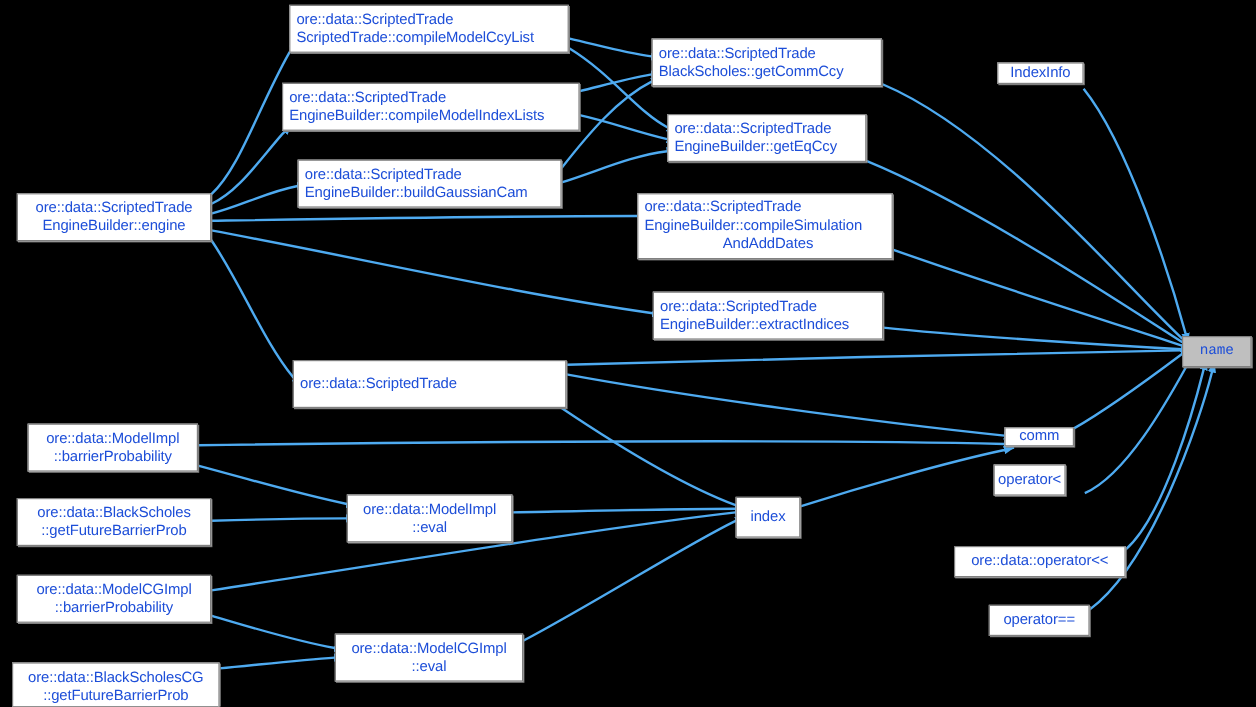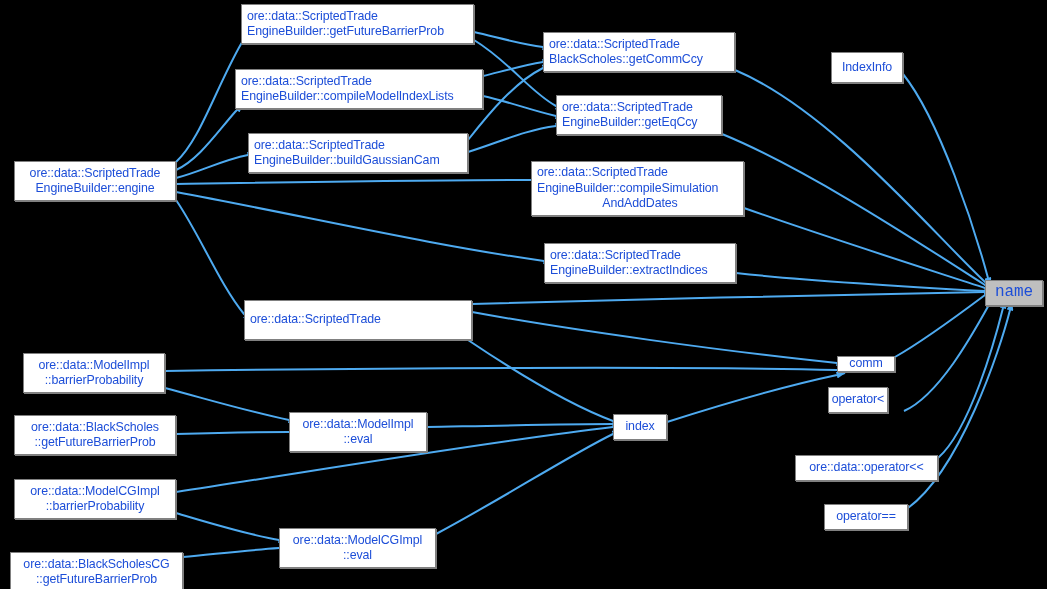--- a/index.html
+++ b/index.html
@@ -36,21 +36,21 @@
     letter-spacing: -0.1px;
     white-space: pre;
     z-index: 5;
   }
   .node-box.align-left   { align-items: flex-start; padding-left: 5px; }
   .node-box.align-center { align-items: center; }
   .node-box.target {
     background: #bfbfbf;
     border: 1px solid #808080;
     font-family: "Liberation Mono", monospace;
-    font-size: 16px;
+    font-size: 12px;
   }
   .node-line { display: block; }
   .node-line.ctr { align-self: center; }
 </style>
 </head>
 <body>
 
 <div id="graph-root">
 
   <svg id="graph-svg" viewBox="0 0 1047 589" xmlns="http://www.w3.org/2000/svg">
@@ -91,36 +91,36 @@
         <path d="M667,422 C720,405 790,385 837,375 L845,373" fill="none" stroke="#4eaaf0" stroke-width="2" marker-end="url(#arrowhead)"></path>
         <path d="M895,357 C925,340 965,310 985,295 L992,291" fill="none" stroke="#4eaaf0" stroke-width="2" marker-end="url(#arrowhead)"></path>
         <path d="M904,411 C940,395 975,330 990,303 L994,296" fill="none" stroke="#4eaaf0" stroke-width="2" marker-end="url(#arrowhead)"></path>
         <path d="M938,458 C970,430 995,340 1003,308 L1005,300" fill="none" stroke="#4eaaf0" stroke-width="2" marker-end="url(#arrowhead)"></path>
         <path d="M908,508 C960,470 1000,350 1010,310 L1012,302" fill="none" stroke="#4eaaf0" stroke-width="2" marker-end="url(#arrowhead)"></path>
       </g>
   </svg>
 
   <div id="nodes-layer">
       <div class="node-box align-center" style="left: 14px; top: 161px; width: 162px; height: 40px;"><span class="node-line">ore::data::ScriptedTrade</span><span class="node-line">EngineBuilder::engine</span></div>
-      <div class="node-box align-left" style="left: 241px; top: 4px; width: 233px; height: 40px;"><span class="node-line">ore::data::ScriptedTrade</span><span class="node-line">EngineBuilder::getFutureBarrierProb</span></div>
+      <div class="node-box align-left" style="left: 241px; top: 4px; width: 233px; height: 40px;"><span class="node-line">ore::data::ScriptedTrade</span><span class="node-line">ScriptedTrade::compileModelCcyList</span></div>
       <div class="node-box align-left" style="left: 235px; top: 69px; width: 248px; height: 40px;"><span class="node-line">ore::data::ScriptedTrade</span><span class="node-line">EngineBuilder::compileModelIndexLists</span></div>
       <div class="node-box align-left" style="left: 248px; top: 133px; width: 220px; height: 40px;"><span class="node-line">ore::data::ScriptedTrade</span><span class="node-line">EngineBuilder::buildGaussianCam</span></div>
       <div class="node-box align-left" style="left: 543px; top: 32px; width: 192px; height: 40px;"><span class="node-line">ore::data::ScriptedTrade</span><span class="node-line">BlackScholes::getCommCcy</span></div>
       <div class="node-box align-left" style="left: 556px; top: 95px; width: 166px; height: 40px;"><span class="node-line">ore::data::ScriptedTrade</span><span class="node-line">EngineBuilder::getEqCcy</span></div>
       <div class="node-box align-left" style="left: 531px; top: 161px; width: 213px; height: 55px;"><span class="node-line">ore::data::ScriptedTrade</span><span class="node-line">EngineBuilder::compileSimulation</span><span class="node-line ctr">AndAddDates</span></div>
       <div class="node-box align-left" style="left: 544px; top: 243px; width: 192px; height: 40px;"><span class="node-line">ore::data::ScriptedTrade</span><span class="node-line">EngineBuilder::extractIndices</span></div>
       <div class="node-box align-left" style="left: 244px; top: 300px; width: 228px; height: 40px;"><span class="node-line">ore::data::ScriptedTrade</span></div>
-      <div class="node-box align-center" style="left: 831px; top: 52px; width: 72px; height: 31px;"><span class="node-line">IndexInfo</span></div>
+      <div class="node-box align-center" style="left: 831px; top: 52px; width: 72px; height: 18px;"><span class="node-line">IndexInfo</span></div>
       <div class="node-box align-center" style="left: 23px; top: 353px; width: 142px; height: 40px;"><span class="node-line">ore::data::ModelImpl</span><span class="node-line">::barrierProbability</span></div>
       <div class="node-box align-center" style="left: 14px; top: 415px; width: 162px; height: 40px;"><span class="node-line">ore::data::BlackScholes</span><span class="node-line">::getFutureBarrierProb</span></div>
       <div class="node-box align-center" style="left: 14px; top: 479px; width: 162px; height: 40px;"><span class="node-line">ore::data::ModelCGImpl</span><span class="node-line">::barrierProbability</span></div>
       <div class="node-box align-center" style="left: 10px; top: 541px; width: 173px; height: 40px; margin-top: 11px;"><span class="node-line">ore::data::BlackScholesCG</span><span class="node-line">::getFutureBarrierProb</span></div>
       <div class="node-box align-center" style="left: 289px; top: 412px; width: 138px; height: 40px;"><span class="node-line">ore::data::ModelImpl</span><span class="node-line">::eval</span></div>
       <div class="node-box align-center" style="left: 279px; top: 528px; width: 157px; height: 40px;"><span class="node-line">ore::data::ModelCGImpl</span><span class="node-line">::eval</span></div>
-      <div class="node-box align-center" style="left: 613px; top: 414px; width: 54px; height: 26px;"><span class="node-line">index</span></div>
+      <div class="node-box align-center" style="left: 613px; top: 414px; width: 54px; height: 34px;"><span class="node-line">index</span></div>
       <div class="node-box align-center" style="left: 837px; top: 356px; width: 58px; height: 16px;"><span class="node-line">comm</span></div>
       <div class="node-box align-center" style="left: 828px; top: 387px; width: 60px; height: 26px;"><span class="node-line">operator&lt;</span></div>
       <div class="node-box align-center" style="left: 795px; top: 455px; width: 143px; height: 26px; align-items: center;"><span class="node-line">ore::data::operator&lt;&lt;</span></div>
       <div class="node-box align-center" style="left: 824px; top: 504px; width: 84px; height: 26px;"><span class="node-line">operator==</span></div>
       <div class="node-box align-center target" style="left: 985px; top: 280px; width: 58px; height: 26px;"><span class="node-line">name</span></div>
     </div>
 
 </div>
 
 </body></html>

